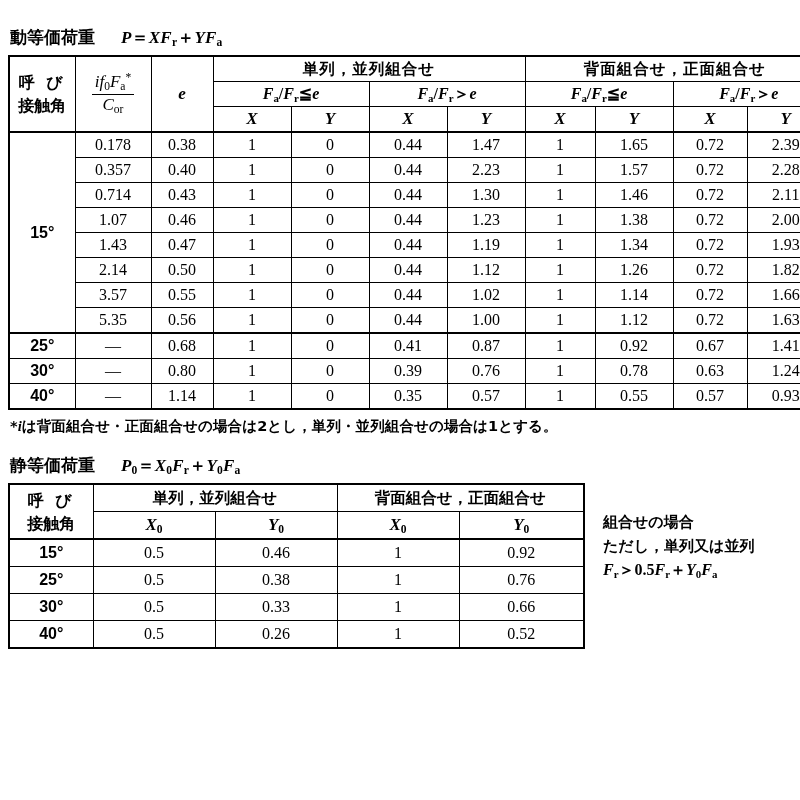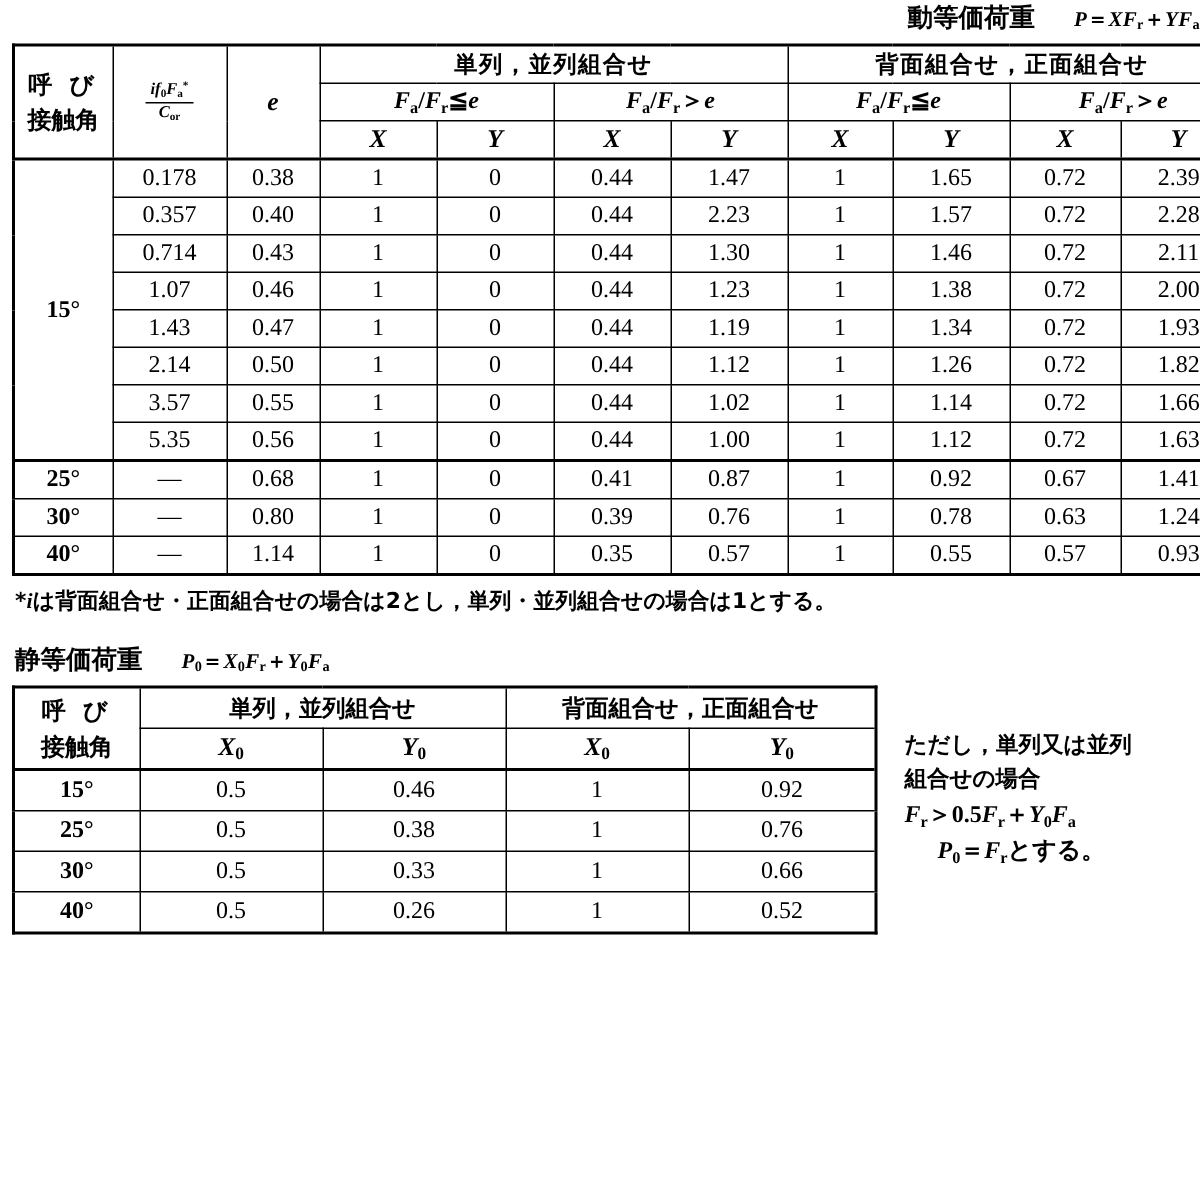--- a/index.html
+++ b/index.html
@@ -27,21 +27,21 @@
     align-items: baseline;
     gap: 26px;
     font-size: 17px;
     font-weight: bold;
     font-family: "DejaVu Sans", sans-serif;
   }
   .section-head .formula {
     font-family: "Liberation Serif", serif;
     font-style: normal;
     font-weight: bold;
-    font-size: 14px;
+    font-size: 17px;
     letter-spacing: 0.2px;
   }
   .it { font-style: italic; }
   .sub { font-size: 0.68em; vertical-align: -0.28em; font-style: normal; }
   .sup { font-size: 0.68em; vertical-align: 0.5em; font-style: normal; }
 
   
   table {
     border-collapse: collapse;
     font-family: "Liberation Serif", serif;
@@ -73,21 +73,21 @@
     font-weight: bold;
     font-size: 16px;
   }
   .t1 .xy {
     font-family: "Liberation Serif", serif;
     font-style: italic;
     font-weight: bold;
     font-size: 17px;
   }
   .angle {
-    font-family: Liberation Serif, serif;
+    font-family: Liberation Sans, sans-serif;
     font-weight: bold;
     font-size: 15px;
     margin-left: 28px;
   }
   .thick-top { border-top: 2px solid #000 !important; }
   .thick-bottom { border-bottom: 2px solid #000 !important; }
   .thick-left { border-left: 2px solid #000 !important; }
   .thick-right { border-right: 2px solid #000 !important; }
 
   
@@ -101,22 +101,22 @@
   }
   .corner .l1 { display: block; letter-spacing: 3px; }
   .corner .l2 { display: block; letter-spacing: 0px; }
 
   
   .frac {
     display: inline-block;
     text-align: center;
     line-height: 1.08;
     font-family: "Liberation Serif", serif;
-    font-weight: bold;
-    font-size: 11px;
+    font-weight: normal;
+    font-size: 17px;
   }
   .frac .num { display: block; padding: 0 3px 1px 3px; border-bottom: 1.4px solid #000; }
   .frac .den { display: block; padding: 1px 3px 0 3px; }
 
   .note {
     margin-top: 7px;
     font-family: "DejaVu Sans", sans-serif;
     font-size: 14.5px;
     font-weight: bold;
     letter-spacing: 0.1px;
@@ -165,21 +165,21 @@
   .side-note .indent { padding-left: 22px; }
 
   .spacer-18 { height: 18px; }
   .pad-l-10 { padding-left: 10px; }
 </style>
 </head>
 <body>
 
 <div class="page">
 
-  <div class="section-head pad-l-10" style="justify-content:flex-end;">
+  <div class="section-head pad-l-10" style="padding-top:26px;">
     <span>動等価荷重</span>
     <span class="formula">
       <span class="it">P</span>＝<span class="it">X</span><span class="it">F</span><span class="sub it">r</span>＋<span class="it">Y</span><span class="it">F</span><span class="sub it">a</span>
     </span>
   </div>
 
   <table class="t1" style="margin-left:8px;">
     <colgroup>
       <col style="width:66px">
       <col style="width:76px">
@@ -439,24 +439,21 @@
           <td class="angle thick-left thick-bottom">40°</td>
           <td class="thick-bottom">0.5</td>
           <td class="thick-bottom">0.26</td>
           <td class="thick-bottom">1</td>
           <td class="thick-bottom thick-right">0.52</td>
         </tr>
       </tbody>
     </table>
 
     <div class="side-note">
+      <div>組合せの場合</div>
       <div>ただし，単列又は並列</div>
-      <div>組合せの場合</div>
       <div class="math">
         <span class="it">F</span><span class="sub it">r</span>＞0.5<span class="it">F</span><span class="sub it">r</span>＋<span class="it">Y</span><span class="sub">0</span><span class="it">F</span><span class="sub it">a</span>
       </div>
-      <div class="math indent">
-        <span class="it">P</span><span class="sub">0</span>＝<span class="it">F</span><span class="sub it">r</span>とする。
-      </div>
     </div>
   </div>
 
 </div>
 
 </body></html>

